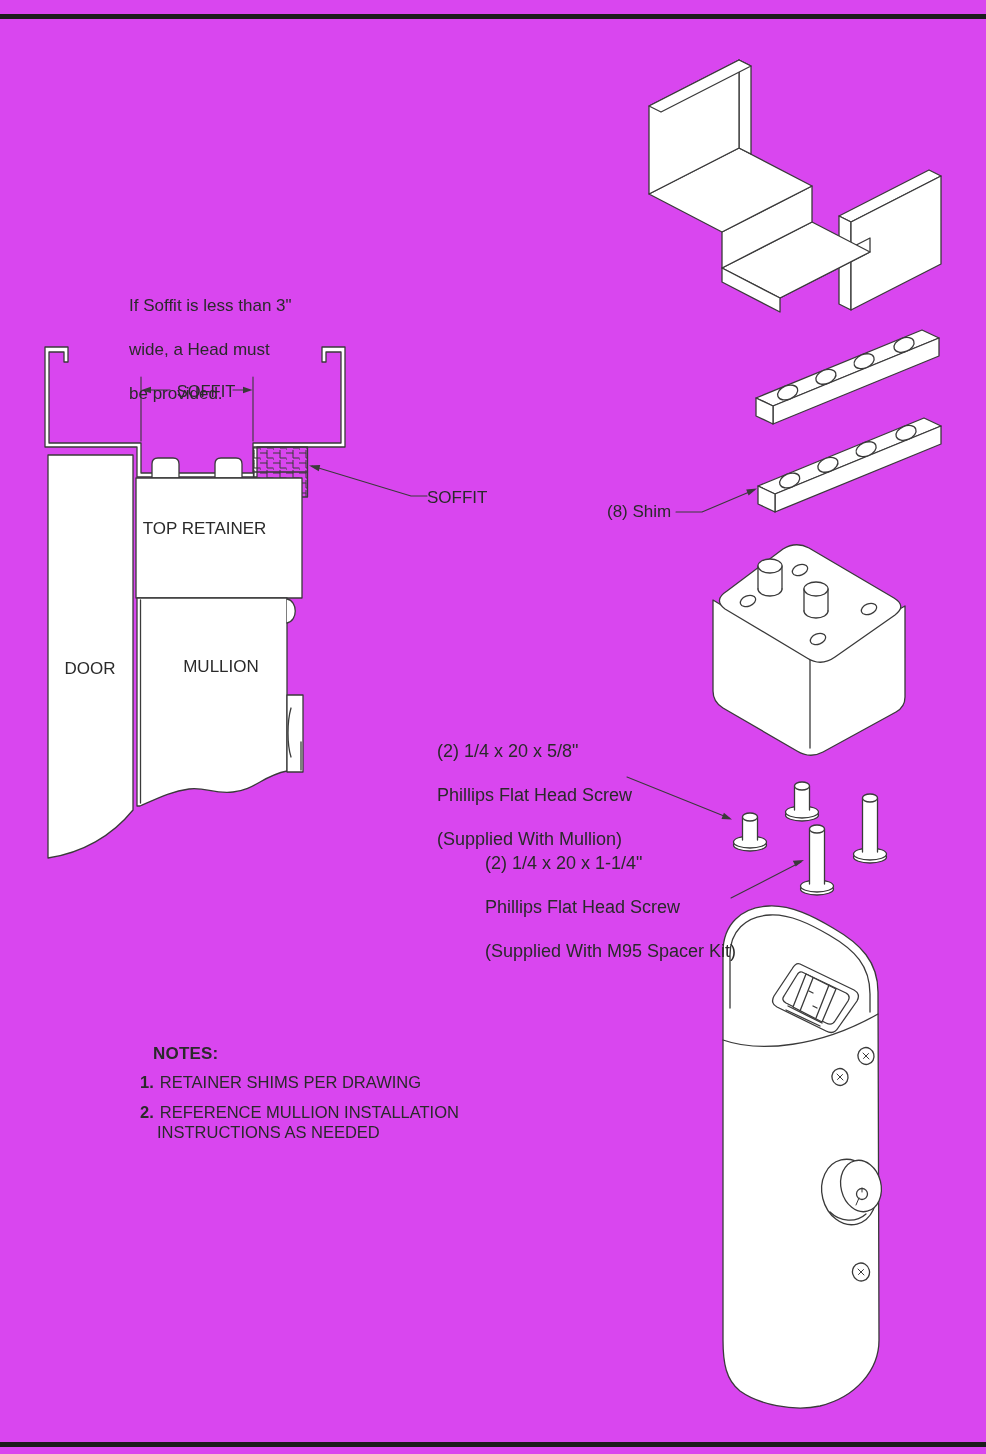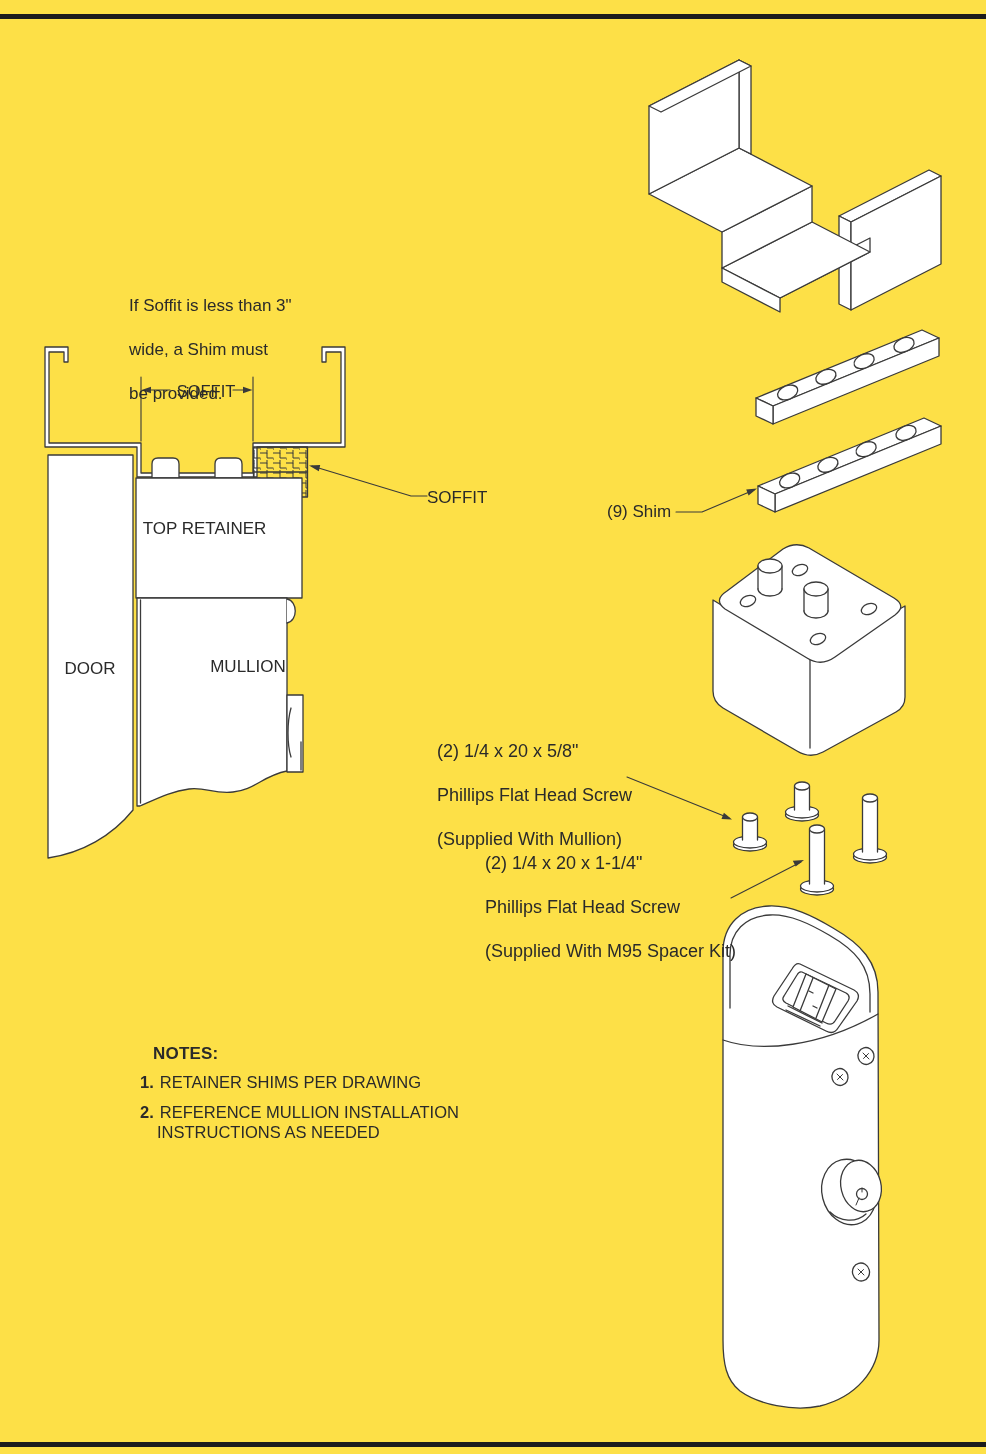--- a/index.html
+++ b/index.html
@@ -1,16 +1,16 @@
 <!DOCTYPE html>
 <html><head>
 <meta charset="utf-8">
 <style>
   html,body{margin:0;padding:0;background:#fff;}
-  #page{position:relative;width:986px;height:1454px;background:#fde047;overflow:hidden;
+  #page{position:relative;width:986px;height:1454px;background:#d946ef;overflow:hidden;
         font-family:"Liberation Sans",sans-serif;color:#2a2a2a;}
   .bar{position:absolute;left:0;width:986px;background:#1c1c1c;}
   #svgwrap{position:absolute;left:0;top:0;width:986px;height:1454px;}
   .label{position:absolute;font-size:17px;line-height:1.3;color:#2a2a2a;white-space:pre;}
   .center{text-align:center;}
   .callout{font-size:18px;line-height:1.22;}
   .notes-title{font-weight:bold;letter-spacing:.2px;}
   .note-row{position:absolute;font-size:16.5px;white-space:pre;}
   .note-num{font-weight:bold;margin-right:6px;}
   svg *{vector-effect:none;}
@@ -205,34 +205,34 @@
         <g>
           <ellipse cx="861" cy="1272" rx="8.5" ry="9" transform="rotate(-15 861 1272)"></ellipse>
           <path d="M858,1269 L864,1275 M863.5,1269.5 L858.5,1274.5" stroke-width="1"></path>
         </g>
       </g>
     </g>
   </svg>
   </div>
 
   <div class="label" style="left:129px;top:295px;"><span>If Soffit is less than 3"</span><br>
-<span>wide, a Shim must</span><br>
+<span>wide, a Head must</span><br>
 <span>be provided.</span></div>
 
   <div class="label center" style="left:168px;top:381px;width:76px;font-size:16.5px;">SOFFIT</div>
 
   <div class="label" style="left:427px;top:487px;">SOFFIT</div>
 
   <div class="label center" style="left:136px;top:518px;width:137px;">TOP RETAINER</div>
 
   <div class="label center" style="left:48px;top:658px;width:84px;">DOOR</div>
 
-  <div class="label center" style="left:149px;top:656px;width:132px;padding-left:33px;">MULLION</div>
-
-  <div class="label" style="left:607px;top:501px;">(9) Shim</div>
+  <div class="label center" style="left:122px;top:656px;width:132px;padding-left:33px;">MULLION</div>
+
+  <div class="label" style="left:607px;top:501px;">(8) Shim</div>
 
   <div class="label callout" style="left:437px;top:741px;"><span>(2) 1/4 x 20 x 5/8"</span><br>
 <span>Phillips Flat Head Screw</span><br>
 <span>(Supplied With Mullion)</span></div>
 
   <div class="label callout" style="left:485px;top:853px;"><span>(2) 1/4 x 20 x 1-1/4"</span><br>
 <span>Phillips Flat Head Screw</span><br>
 <span>(Supplied With M95 Spacer Kit)</span></div>
 
   <div class="label notes-title" style="left:153px;top:1043px;">NOTES:</div>

